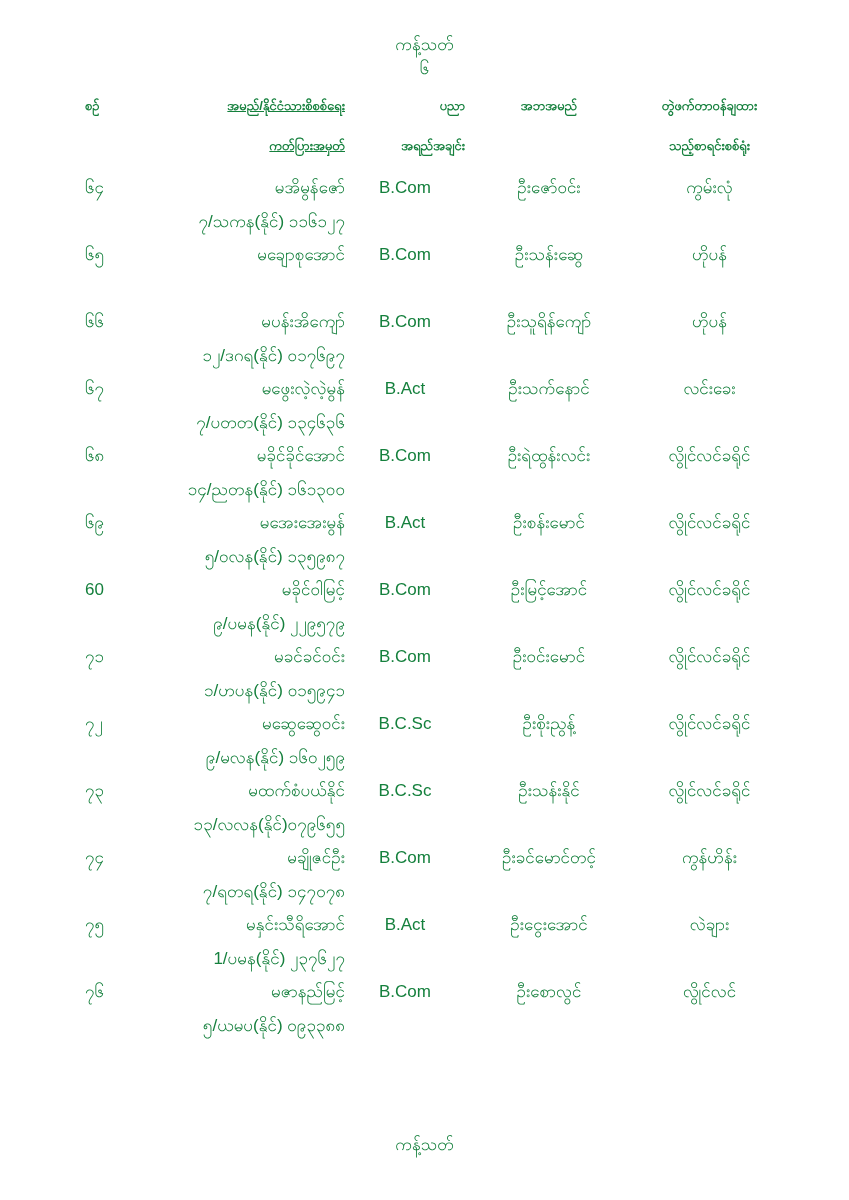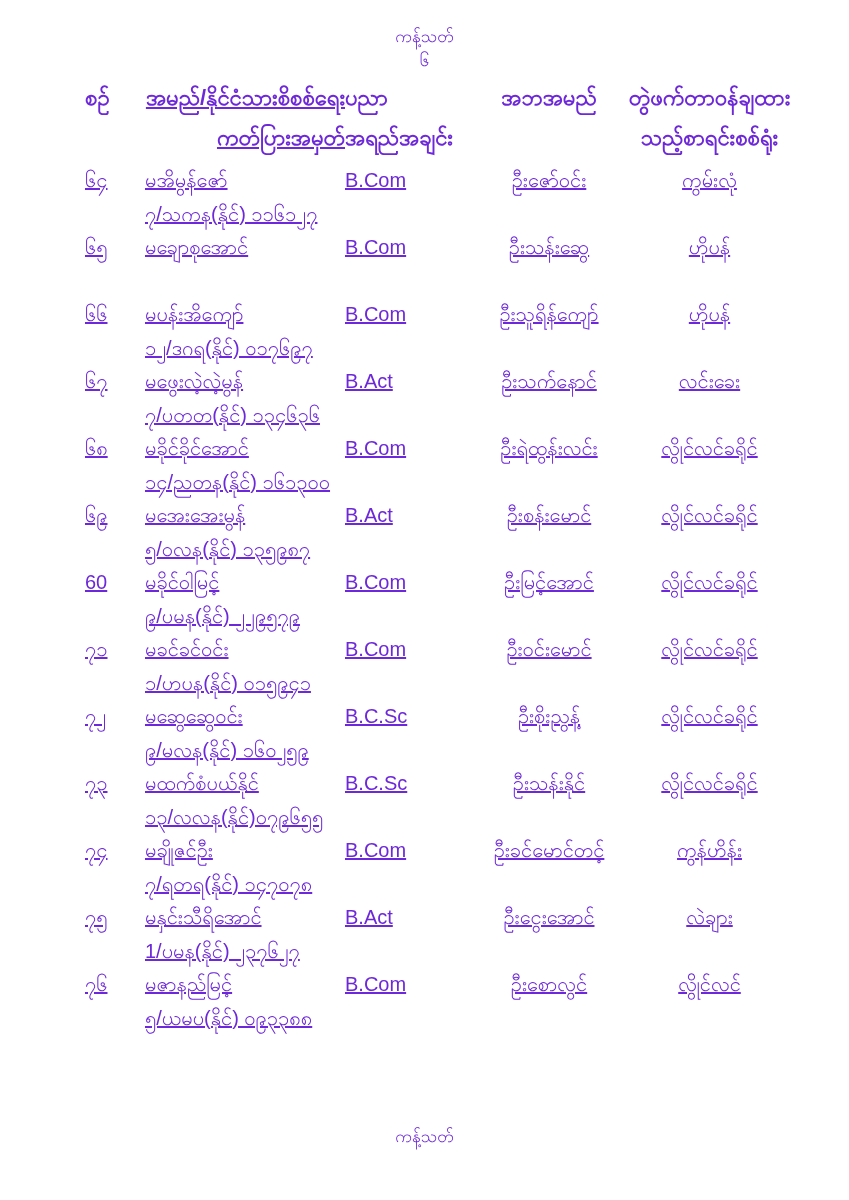--- a/index.html
+++ b/index.html
@@ -4,23 +4,23 @@
 <style>
   html, body {
     margin: 0;
     padding: 0;
     background: #ffffff;
   }
   .page {
     position: relative;
     width: 849px;
     height: 1184px;
-    margin: 0 auto;
+    margin: 8px auto;
     background: #ffffff;
-    color: #6d28d9;
+    color: #15803d;
     font-family: "Liberation Sans", "DejaVu Sans", sans-serif;
     overflow: hidden;
   }
   .top-classification {
     padding-top: 26px;
     text-align: center;
     font-size: 17px;
     line-height: 22px;
   }
   .page-number {
@@ -30,43 +30,42 @@
     margin-top: 2px;
   }
   .grid-row {
     display: grid;
     grid-template-columns: 60px 200px 120px 160px 1fr;
     padding: 0 55px 0 85px;
   }
   .thead {
     margin-top: 14px;
     font-weight: bold;
-    font-size: 22px;
+    font-size: 13px;
     line-height: 24px;
   }
   .thead .h-serial { text-align: left; }
   .thead .h-name { text-align: right; text-decoration: underline; }
-  .thead .h-qual { text-align: left; }
+  .thead .h-qual { text-align: right; }
   .thead .h-father { text-align: center; padding-left: 8px; }
   .thead .h-office { text-align: center; }
   .h-line2 { margin-top: 16px; }
   .tbody {
     margin-top: 18px;
   }
   .row {
-    font-size: 20px;
+    font-size: 17px;
     line-height: 24px;
     margin-bottom: 9px;
     min-height: 58px;
-    text-decoration: underline;
   }
   .c-serial { text-align: left; }
-  .c-name { text-align: left; }
+  .c-name { text-align: right; }
   .c-name .nrc { margin-top: 10px; }
-  .c-qual { text-align: left; }
+  .c-qual { text-align: center; }
   .c-father { text-align: center; padding-left: 8px; }
   .c-office { text-align: center; }
   .footer-classification {
     position: absolute;
     top: 1126px;
     left: 0;
     width: 100%;
     text-align: center;
     font-size: 17px;
     line-height: 22px;

